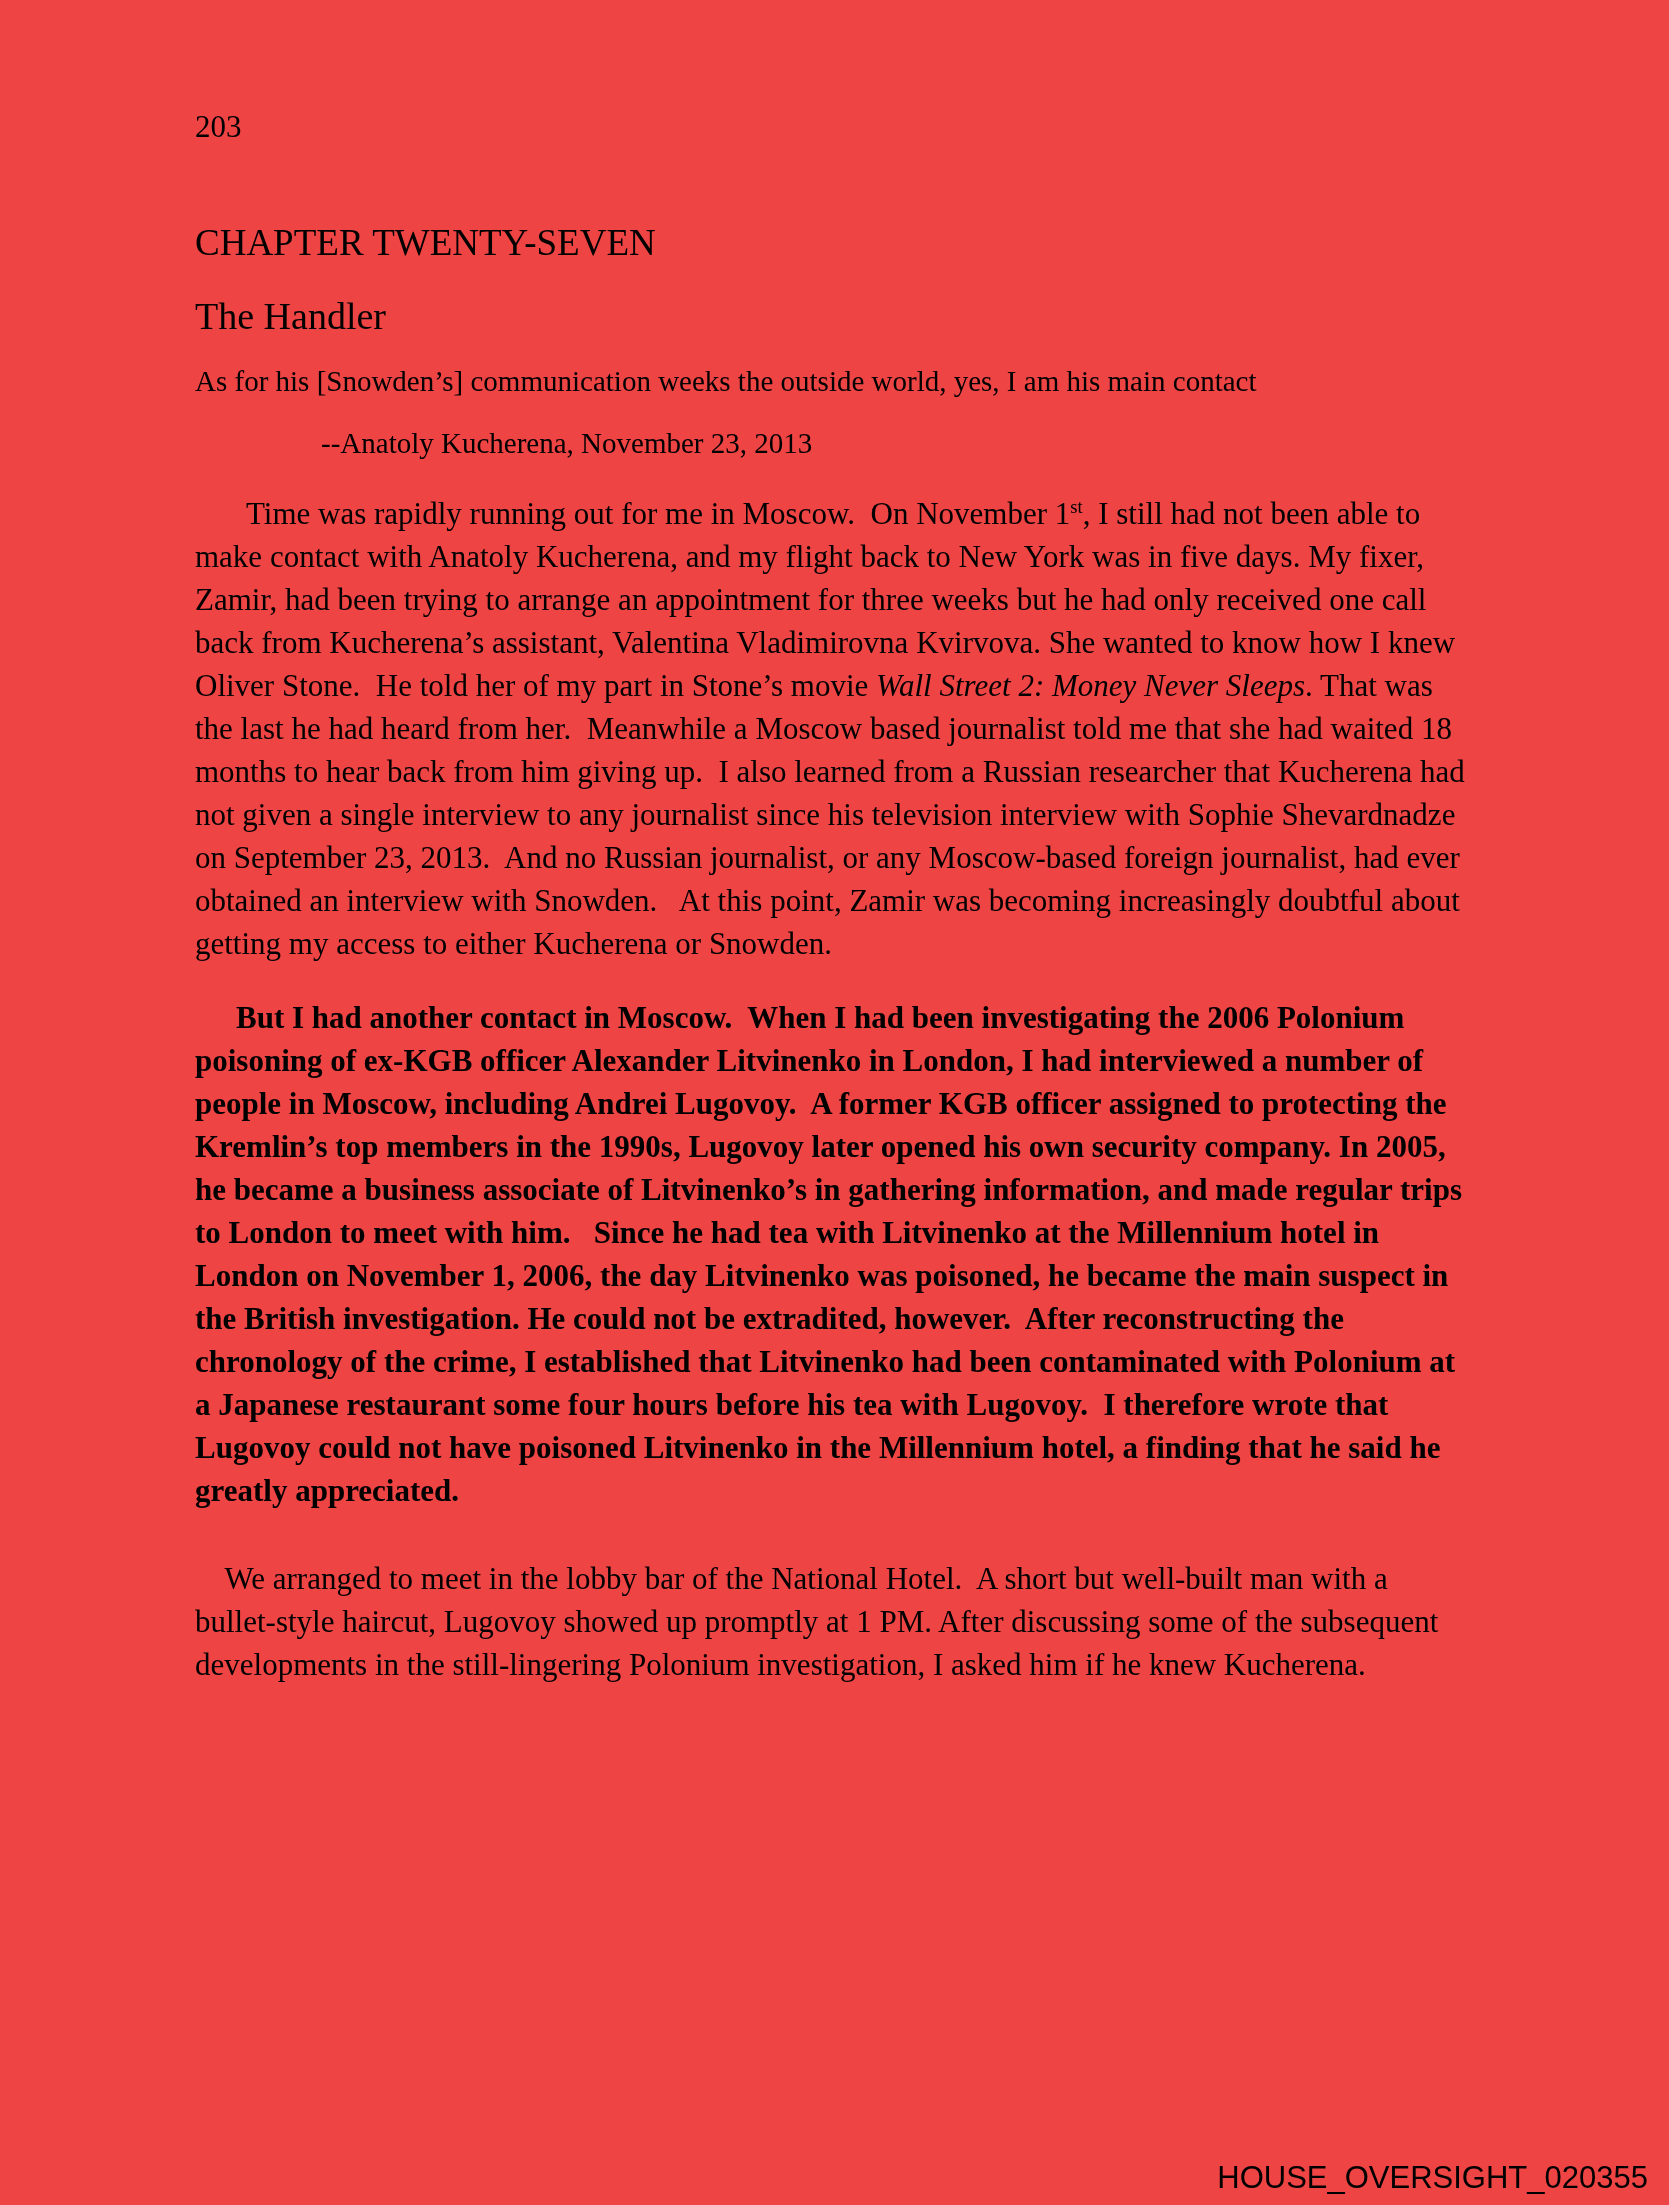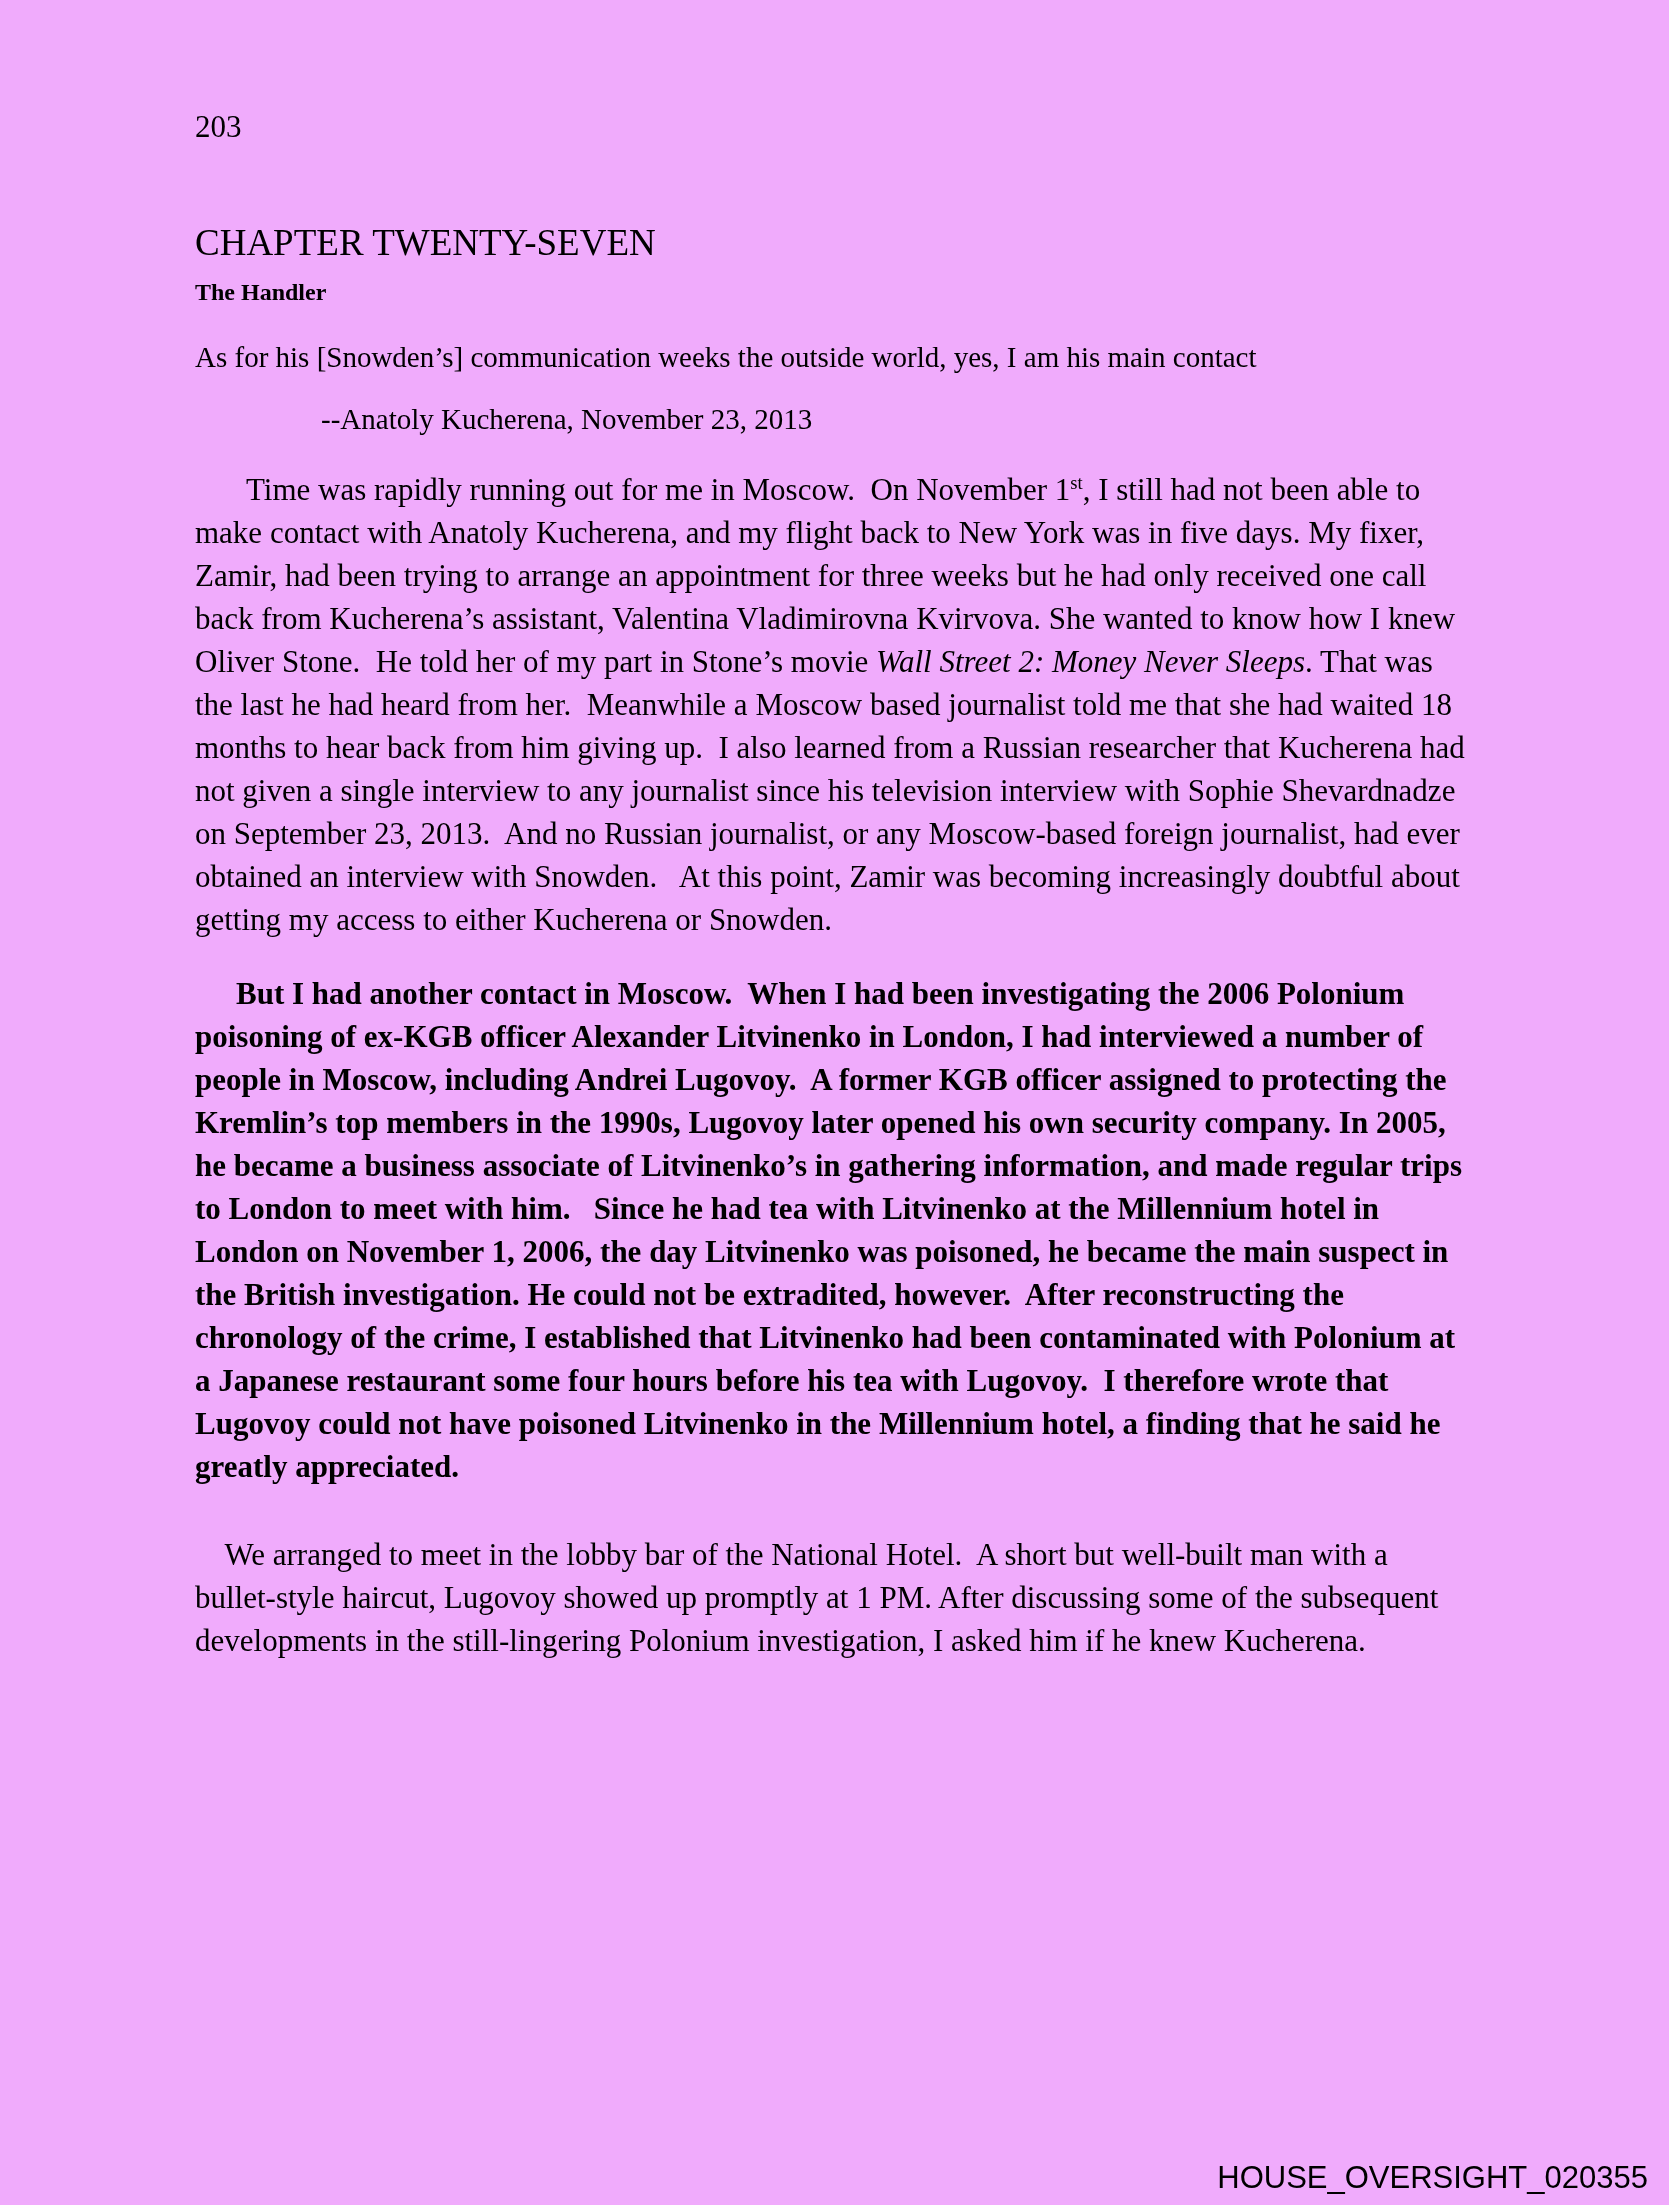--- a/index.html
+++ b/index.html
@@ -4,42 +4,42 @@
 <style>
   html, body {
     margin: 0;
     padding: 0;
     background: #ffffff;
   }
   .page {
     position: relative;
     width: 1669px;
     height: 2205px;
-    background: #f0abfc;
+    background: #ef4444;
     color: #000000;
     font-family: "Liberation Serif", serif;
     box-sizing: border-box;
     padding: 111px 196px 0 195px;
     overflow: hidden;
   }
   .page-number {
     font-size: 31px;
     line-height: 31px;
   }
   .chapter-heading {
     font-size: 37px;
     line-height: 37px;
     font-weight: normal;
     margin: 82px 0 0 0;
   }
   .chapter-title {
-    font-size: 24px;
+    font-size: 38px;
     line-height: 31px;
-    font-weight: bold;
-    margin: 16px 0 0 0;
+    font-weight: normal;
+    margin: 40px 0 0 0;
   }
   .epigraph {
     font-size: 29px;
     line-height: 29px;
     margin: 35px 0 0 0;
     white-space: pre-wrap;
   }
   .attribution {
     font-size: 29px;
     line-height: 29px;

